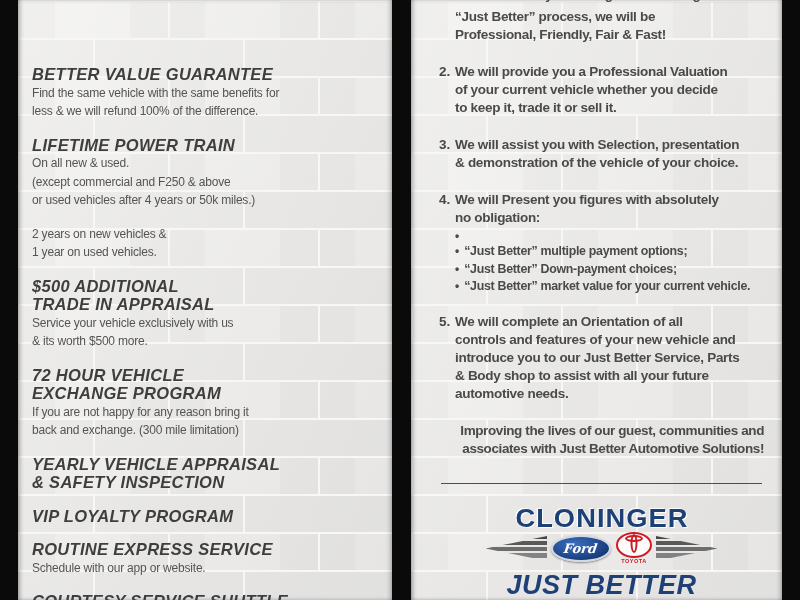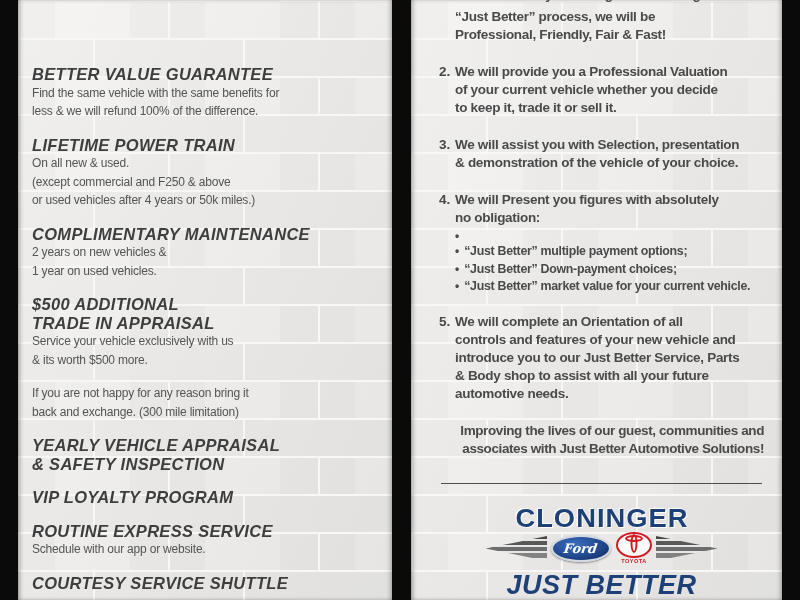--- a/index.html
+++ b/index.html
@@ -99,43 +99,44 @@
           <div class="h-line" data-name="service-heading-line">LIFETIME POWER TRAIN</div>
           </div>
           <div data-name="service-description">
 
           <div class="b-line" data-name="service-description-line">On all new &amp; used.</div>
             <div class="b-line" data-name="service-description-line">(except commercial and F250 &amp; above</div>
             <div class="b-line" data-name="service-description-line">or used vehicles after 4 years or 50k miles.)</div>
           </div>
         </section>
         <section class="svc" data-name="service-section">
-          <div data-name="service-heading">
-
-          <div class="h-line" data-name="service-heading-line">COMPLIMENTARY MAINTENANCE</div>
-          </div>
           <div data-name="service-description">
 
           <div class="b-line" data-name="service-description-line">2 years on new vehicles &amp;</div>
             <div class="b-line" data-name="service-description-line">1 year on used vehicles.</div>
           </div>
         </section>
         <section class="svc" data-name="service-section">
           <div data-name="service-heading">
 
           <div class="h-line" data-name="service-heading-line">$500 ADDITIONAL</div>
             <div class="h-line" data-name="service-heading-line">TRADE IN APPRAISAL</div>
           </div>
           <div data-name="service-description">
 
           <div class="b-line" data-name="service-description-line">Service your vehicle exclusively with us</div>
             <div class="b-line" data-name="service-description-line">&amp; its worth $500 more.</div>
           </div>
         </section>
         <section class="svc" data-name="service-section">
+          <div data-name="service-heading">
+
+          <div class="h-line" data-name="service-heading-line">72 HOUR VEHICLE</div>
+            <div class="h-line" data-name="service-heading-line">EXCHANGE PROGRAM</div>
+          </div>
           <div data-name="service-description">
 
           <div class="b-line" data-name="service-description-line">If you are not happy for any reason bring it</div>
             <div class="b-line" data-name="service-description-line">back and exchange. (300 mile limitation)</div>
           </div>
         </section>
         <section class="svc" data-name="service-section">
           <div data-name="service-heading">
 
           <div class="h-line" data-name="service-heading-line">YEARLY VEHICLE APPRAISAL</div>

